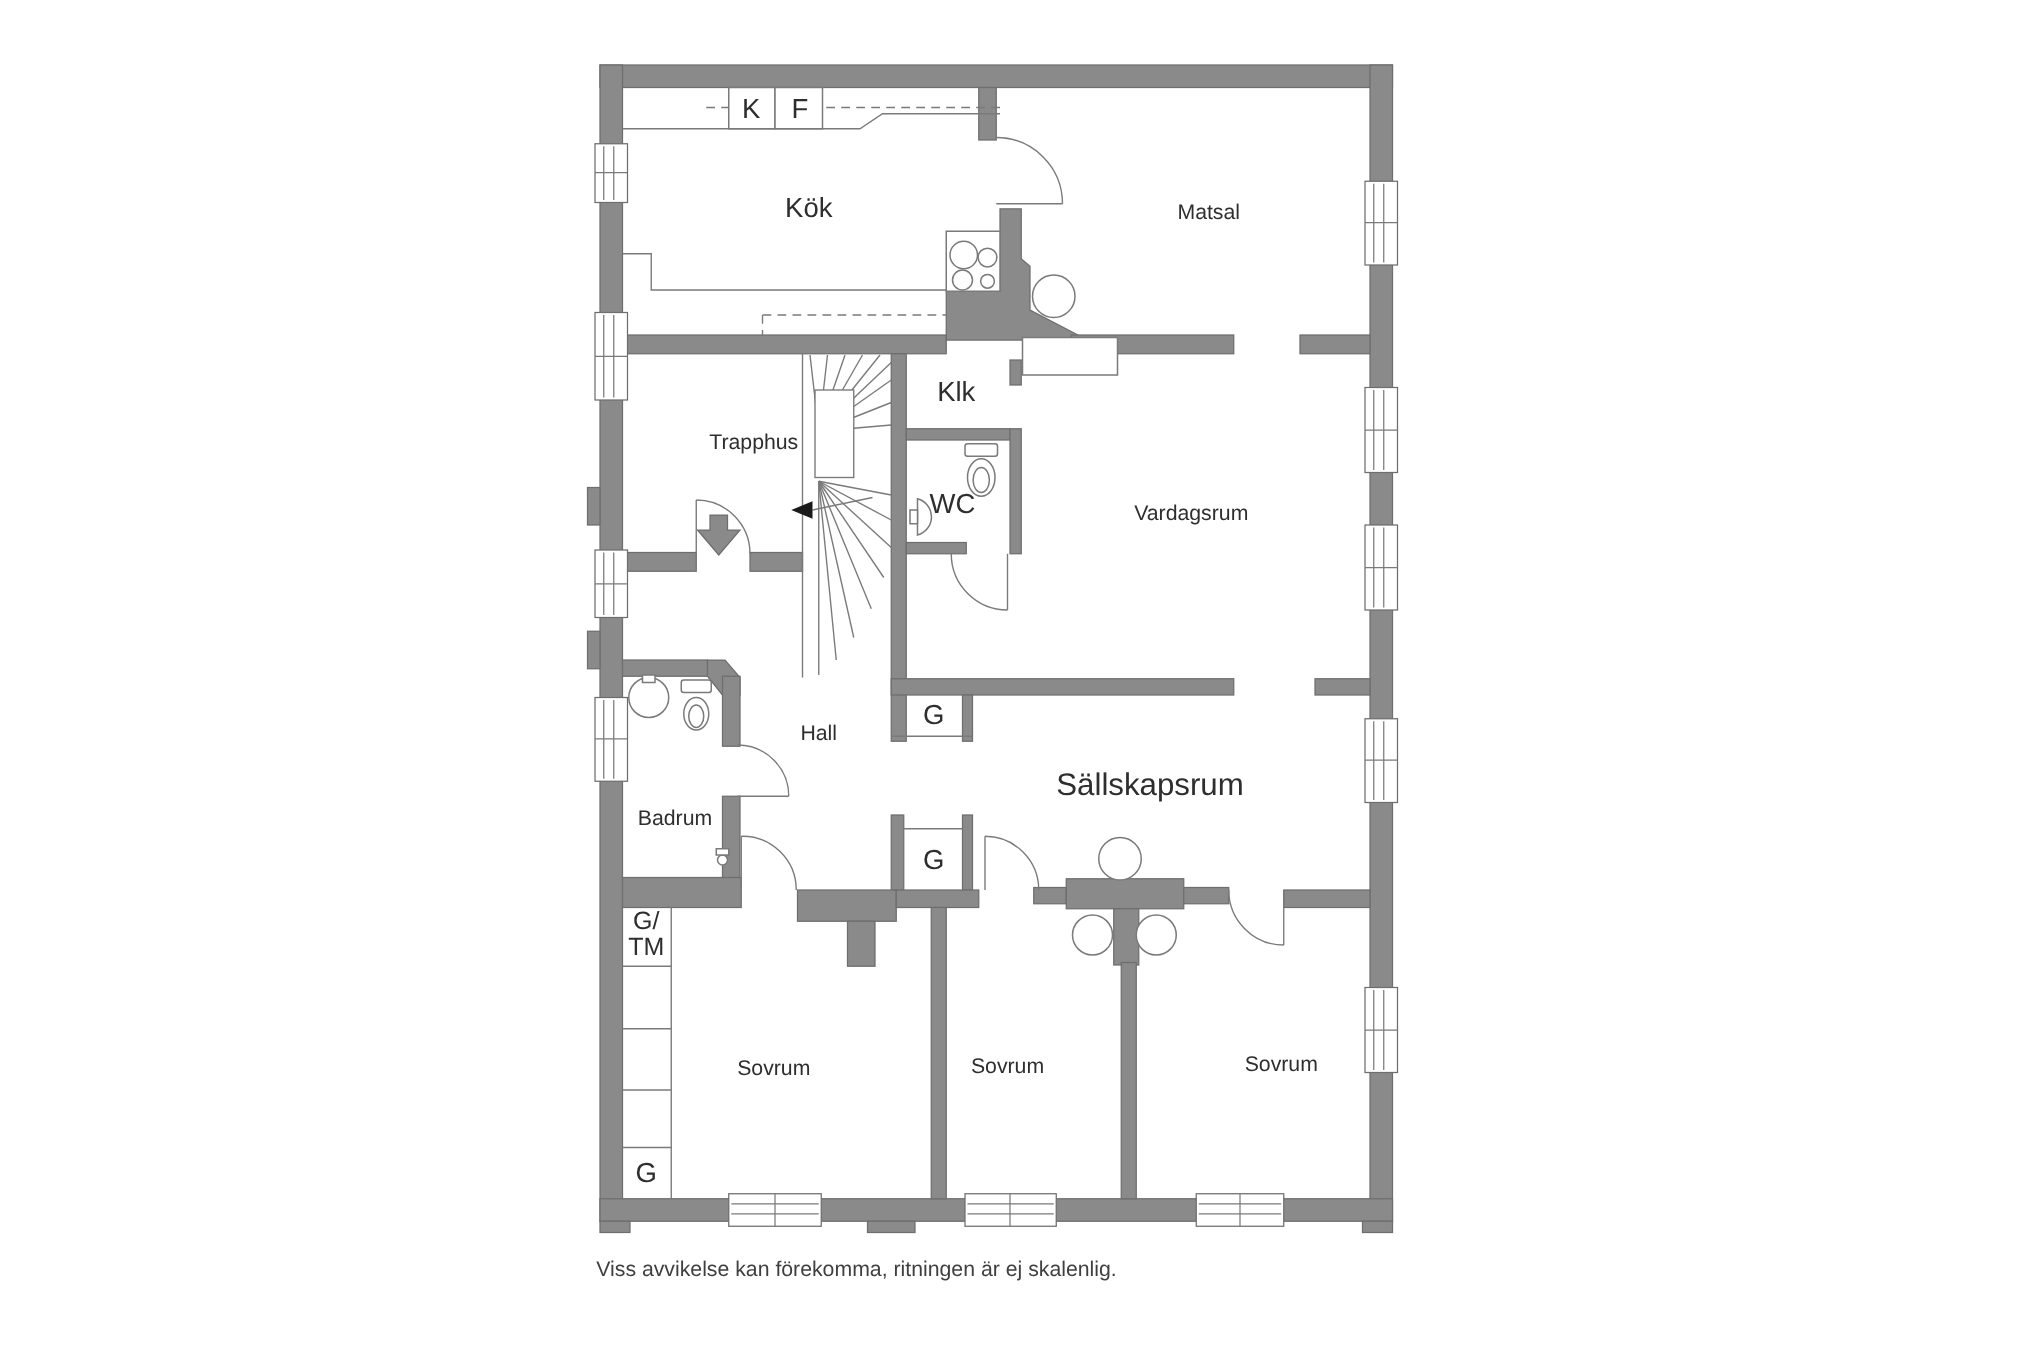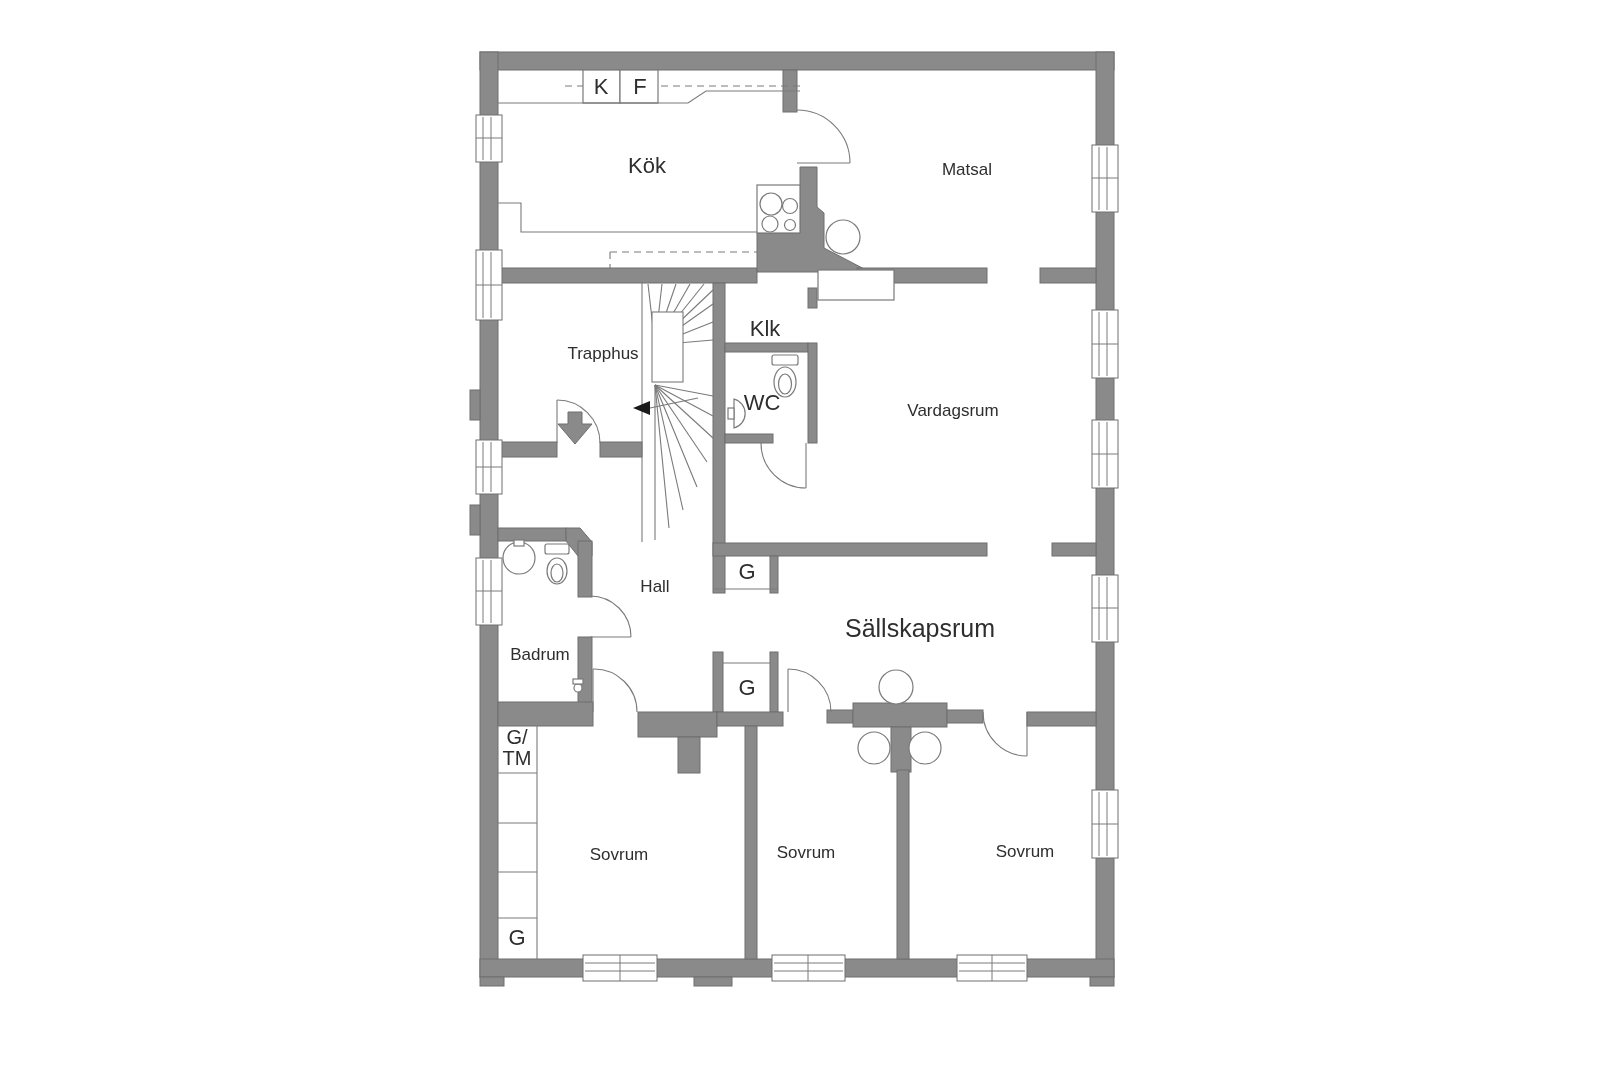--- a/index.html
+++ b/index.html
@@ -277,34 +277,35 @@
       <line class="thin" x1="498" y1="823" x2="537" y2="823"></line>
       <line class="thin" x1="498" y1="872" x2="537" y2="872"></line>
       <line class="thin" x1="498" y1="918" x2="537" y2="918"></line>
     </g>
   </g>
 </svg>
 
   <div class="lbl s22" style="left:647px;top:166px">Kök</div>
   <div class="lbl" style="left:967px;top:170px">Matsal</div>
   <div class="lbl" style="left:603px;top:354px">Trapphus</div>
-  <div class="lbl s22" style="left:765px;top:329px">Klk</div>
+  <div class="lbl s22" style="left:765px;top:313px">Klk</div>
   <div class="lbl s22" style="left:762px;top:403px">WC</div>
   <div class="lbl" style="left:953px;top:411px">Vardagsrum</div>
   <div class="lbl" style="left:655px;top:587px">Hall</div>
   <div class="lbl" style="left:540px;top:655px">Badrum</div>
   <div class="lbl s19" style="left:920px;top:628px">Sällskapsrum</div>
   <div class="lbl" style="left:619px;top:855px">Sovrum</div>
   <div class="lbl" style="left:806px;top:853px">Sovrum</div>
   <div class="lbl" style="left:1025px;top:852px">Sovrum</div>
 
   <div class="lbl s22" style="left:601px;top:87px">K</div>
   <div class="lbl s22" style="left:640px;top:87px">F</div>
 
   <div class="lbl s22" style="left:747px;top:572px">G</div>
   <div class="lbl s22" style="left:747px;top:688px">G</div>
   <div class="lbl s20 gtm" style="left:517px;top:748px">
     <div>G/</div>
     <div>TM</div>
   </div>
   <div class="lbl s22" style="left:517px;top:938px">G</div>
 
+  <div class="disclaimer" style="left:477px;top:1016px">Viss avvikelse kan förekomma, ritningen är ej skalenlig.</div>
 </div>
 
 </body></html>

